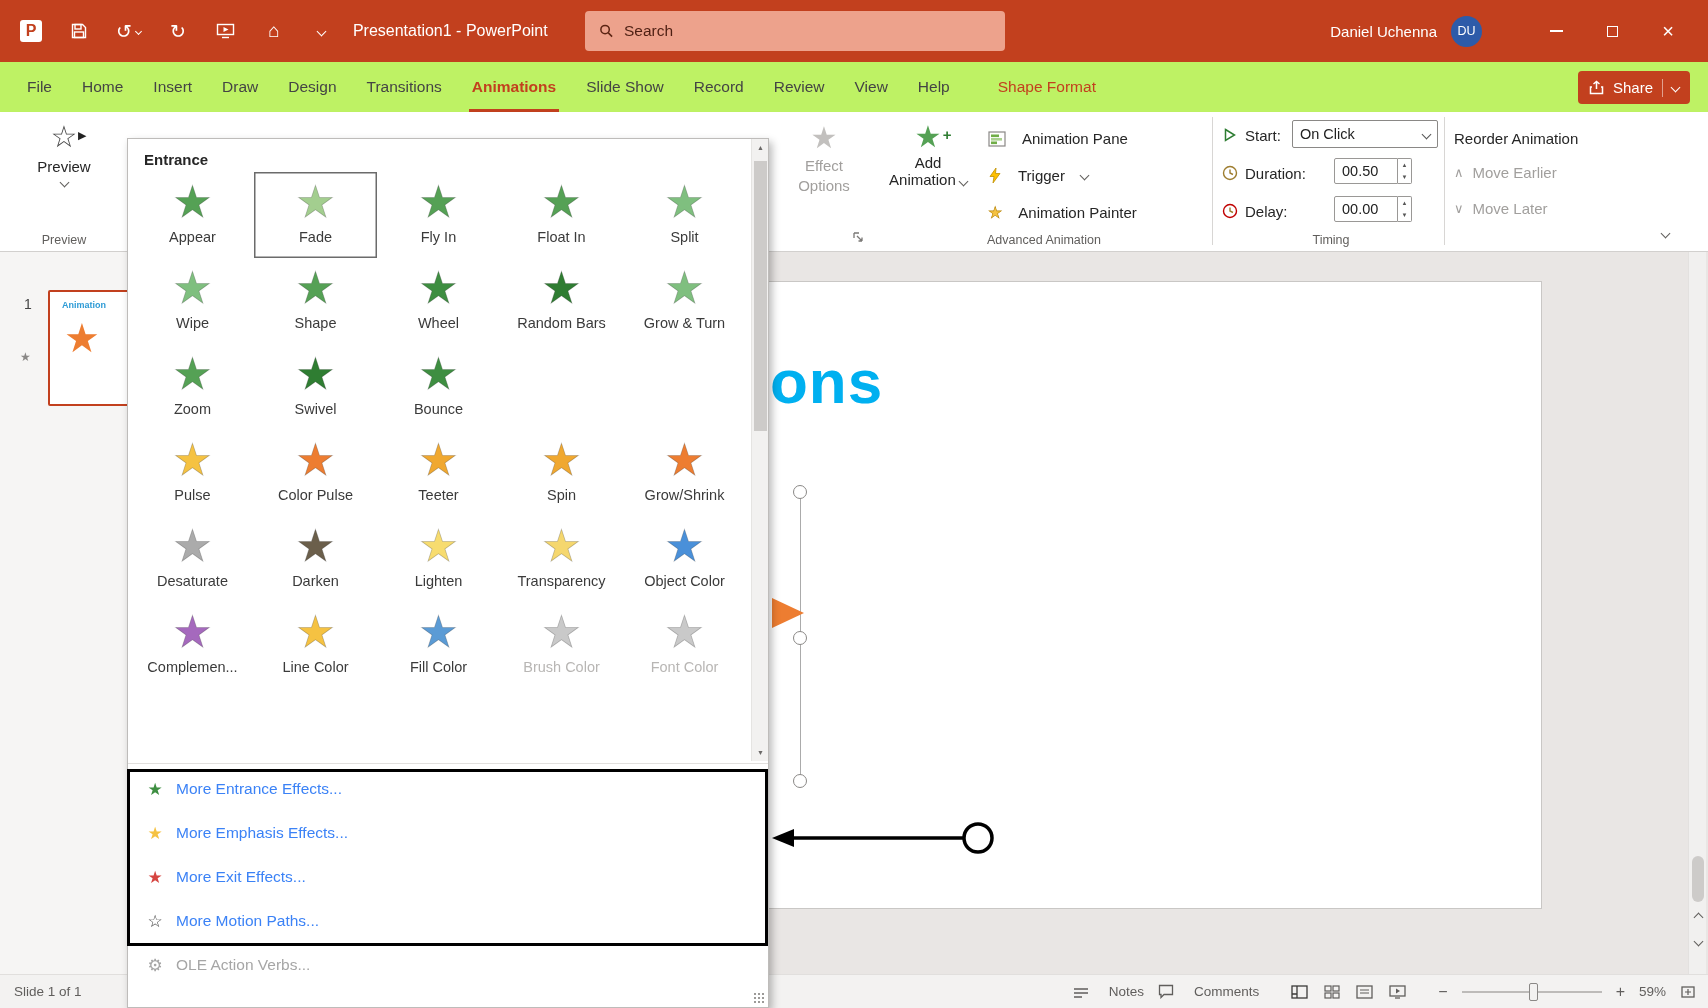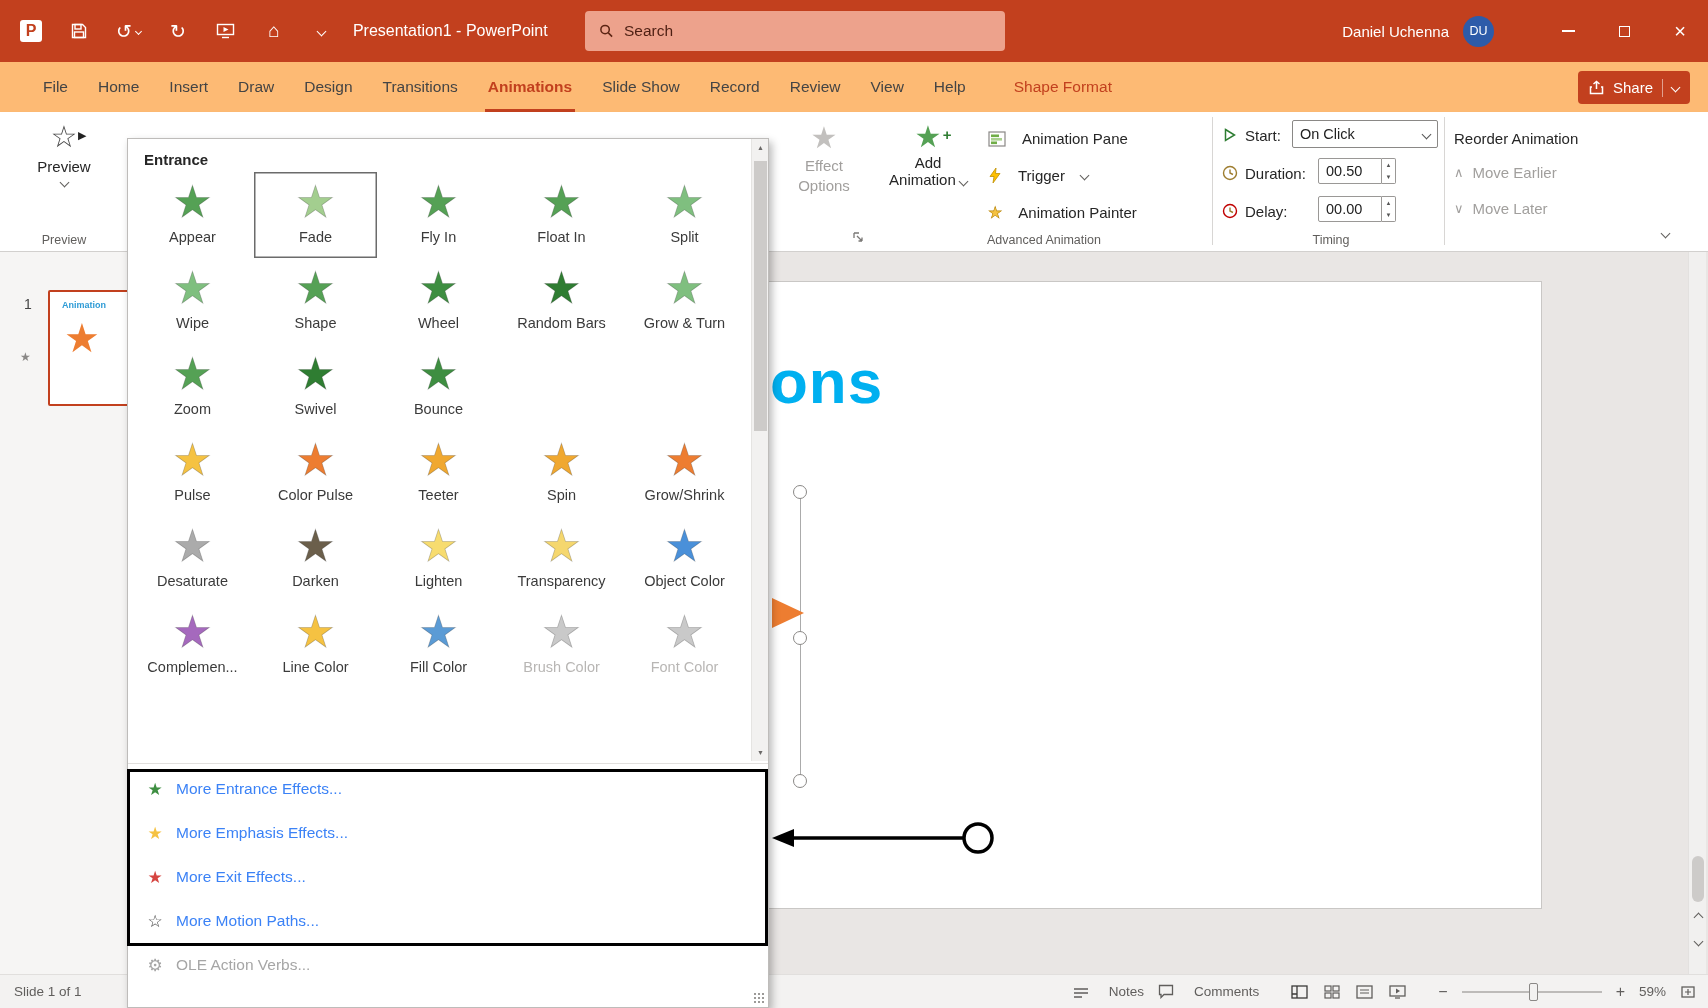--- a/index.html
+++ b/index.html
@@ -13,29 +13,29 @@
 
   
   .titlebar { position:absolute; left:0; top:0; width:100%; height:62px; background:var(--titlebar); display:flex; align-items:center; color:#fff; }
   .tb-icons { display:flex; align-items:center; gap:26px; padding-left:20px; }
   .tb-btn { display:flex; align-items:center; justify-content:center; min-width:22px; height:28px; color:#fff; font-size:19px; cursor:default; }
   .tb-logo { width:22px; height:22px; background:#fff; border-radius:3px; color:var(--titlebar); font-weight:bold; font-size:16px; display:flex; align-items:center; justify-content:center; }
   .tb-title { margin-left:20px; font-size:16px; white-space:nowrap; }
   .tb-search { position:absolute; left:585px; top:11px; width:420px; height:40px; background:var(--search-bg); border-radius:4px; display:flex; align-items:center; padding:0 14px; gap:10px; }
   .tb-search input { border:none; outline:none; background:transparent; font-size:15.5px; color:#46190D; width:100%; font-family:inherit; }
   .tb-search input::placeholder { color:#46190D; opacity:.95; }
-  .tb-right { position:absolute; right:0; top:0; height:62px; display:flex; align-items:center; }
+  .tb-right { position:absolute; right:12px; top:0; height:62px; display:flex; align-items:center; }
   .tb-user { font-size:15px; margin-right:14px; }
   .tb-avatar { width:31px; height:31px; border-radius:50%; background:var(--avatar); color:#fff; font-size:12.5px; font-weight:normal; display:flex; align-items:center; justify-content:center; margin-right:46px; }
   .win-btn { width:56px; height:62px; display:flex; align-items:center; justify-content:center; color:#fff; font-size:20px; }
   .win-min-glyph { display:block; width:13px; height:1.5px; background:#fff; }
   .win-max-glyph { display:block; width:11px; height:11px; border:1.4px solid #fff; }
 
   
-  .tabsrow { position:absolute; left:0; top:62px; width:100%; height:50px; background:#fdba74; display:flex; align-items:stretch; padding-left:28px; }
+  .tabsrow { position:absolute; left:0; top:62px; width:100%; height:50px; background:#bef264; display:flex; align-items:stretch; padding-left:12px; }
   .tab { position:relative; display:flex; align-items:center; padding:0 15px; font-size:15.5px; color:#444; white-space:nowrap; }
   .tab.active { color:var(--accent); font-weight:bold; }
   .tab.active::after { content:""; position:absolute; left:12px; right:12px; bottom:0; height:3px; background:var(--accent); }
   .tab.contextual { color:var(--accent); margin-left:18px; }
   .share-btn { position:absolute; right:18px; top:9px; height:33px; background:var(--accent); color:#fff; border-radius:4px; display:flex; align-items:center; gap:9px; padding:0 11px; font-size:15px; }
   .share-div { width:1px; height:18px; background:rgba(255,255,255,.5); }
 
   
   .ribbon { position:absolute; left:0; top:112px; width:100%; height:140px; background:#fff; border-bottom:1px solid #D2D0CE; box-shadow:0 1px 2px rgba(0,0,0,.07); }
   .rgroup { position:absolute; top:0; height:140px; }
@@ -57,21 +57,21 @@
   .addanim { position:absolute; left:4px; top:8px; width:96px; text-align:center; }
   .addanim-star { position:relative; font-size:30px; line-height:34px; color:#55A155; display:inline-block; }
   .addanim-plus { position:absolute; right:-10px; top:-2px; font-size:15px; font-weight:bold; color:#2E7D32; }
   .adv-rows { position:absolute; left:112px; top:8px; }
   .adv-row { height:37px; display:flex; align-items:center; gap:16px; white-space:nowrap; }
 
   .g-timing { left:1218px; width:226px; }
   .t-row { position:absolute; left:4px; height:30px; display:flex; align-items:center; gap:7px; white-space:nowrap; }
   .combo { position:absolute; left:74px; width:146px; height:28px; border:1px solid #8A8886; border-radius:2px; background:#fff; display:flex; align-items:center; padding:0 7px; font-size:14.5px; color:#222; }
   .combo .chev { margin-left:auto; color:#555; }
-  .spinwrap { position:absolute; left:100px; display:flex;border-radius:7px; }
+  .spinwrap { position:absolute; left:116px; display:flex;border-radius:7px; }
   .spinbox { width:64px; height:26px; border:1px solid #9A9896; border-radius:2px 0 0 2px; background:#fff; font-size:14.5px; color:#222; display:flex; align-items:center; padding-left:7px; }
   .spin { display:flex; flex-direction:column; width:14px; height:26px; border:1px solid #9A9896; border-left:none; border-radius:0 2px 2px 0; background:#fff; }
   .spin span { flex:1; display:flex; align-items:center; justify-content:center; font-size:6px; color:#555; }
 
   .g-reorder { left:1450px; width:205px; }
   .reorder-title { position:absolute; left:4px; top:18px; }
   .re-row { position:absolute; left:4px; display:flex; align-items:center; gap:9px; font-size:15px; color:#A19F9D; white-space:nowrap; }
 
   .collapse-ribbon { position:absolute; left:1662px; bottom:10px; color:#605E5C; }
   .dlg-launch { position:absolute; left:852px; bottom:8px; }

